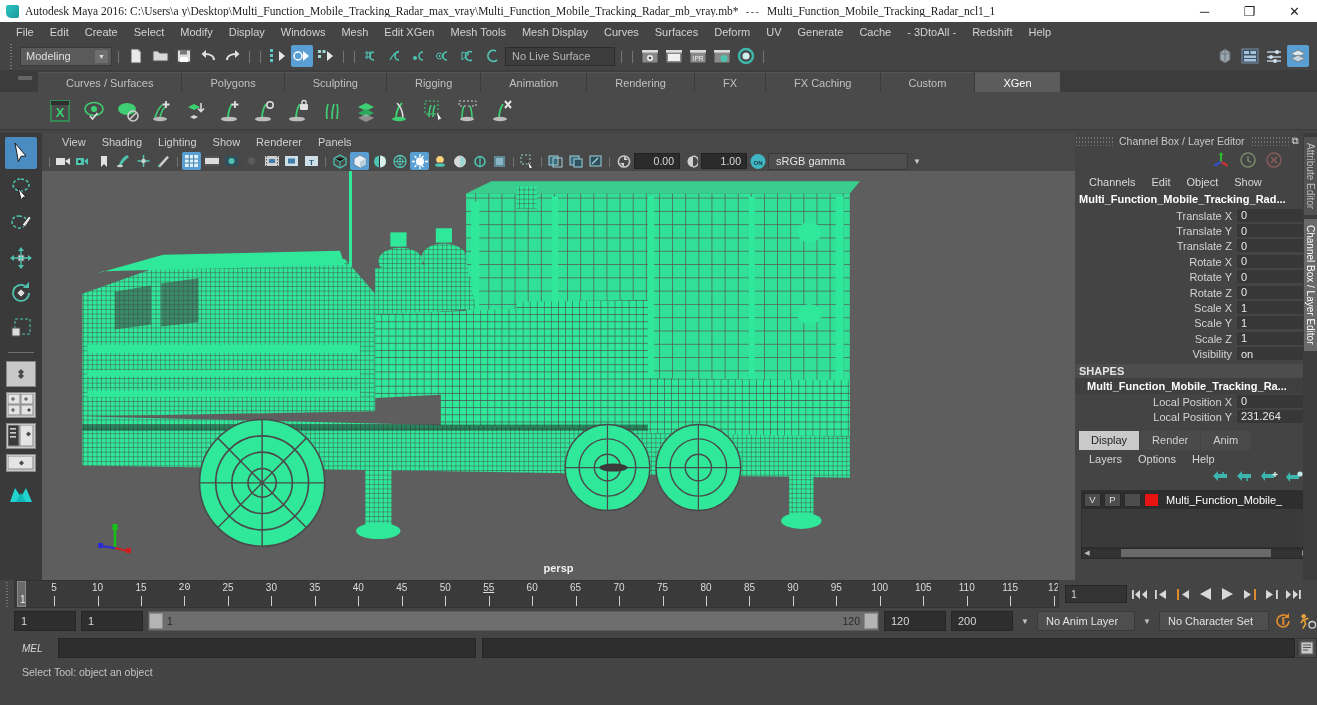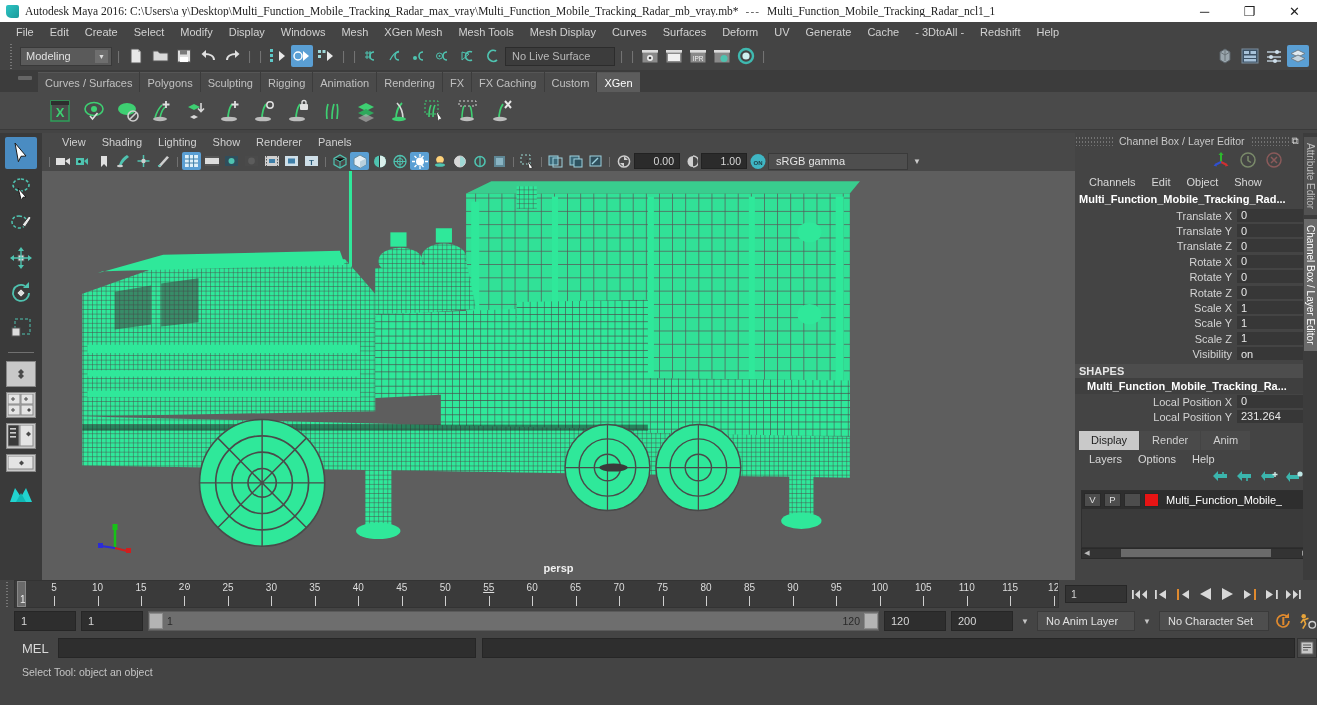--- a/index.html
+++ b/index.html
@@ -65,21 +65,21 @@
     display:flex;align-items:center; padding-left:6px; color:#b8b8b8; font-size:11px;
   }
   .right-tools { margin-left:auto; display:flex; gap:2px; padding-right:4px;}
 
   
   .shelftabs {
     height:22px; background:#3c3c3c; display:flex; align-items:flex-end;
     padding-left:38px;
   }
   .shelftab {
-    height:20px; padding:0 7px; line-height:20px; font-size:11px;
+    height:20px; padding:0 28px; line-height:20px; font-size:11px;
     color:#c0c0c0; background:#4a4a4a; margin-right:1px;
     border-top:1px solid #565656;
   }
   .shelftab.active { background:#5c5c5c; color:#fff; }
   .shelf-grip {
     position:absolute; left:18px; top:76px; width:14px;height:4px;
     background:#666; border-radius:1px;
   }
   
   .shelf {
@@ -240,21 +240,21 @@
   .rangebar{ flex:1; height:20px; background:#6e6e6e; border:1px solid #5a5a5a;
      display:flex; align-items:center; position:relative; }
   .range-handle{ width:14px;height:16px; background:#b4b4b4; border:1px solid #8c8c8c;}
   .rangebar .lv{ font-size:10.5px; color:#2a2a2a; margin-left:4px;}
   .rangebar .rv{ font-size:10.5px; color:#2a2a2a; margin-left:auto; margin-right:4px;}
   .dropfield{ height:20px; background:#4e4e4e; border:1px solid #3a3a3a; color:#e0e0e0;
      font-size:11px; display:flex;align-items:center; padding:0 8px;}
   .drop-arw{ width:14px; text-align:center; color:#c5c5c5; font-size:8px;}
 
   .mel-row{ height:28px; display:flex; align-items:center; gap:0; padding-left:14px;}
-  .mel-lbl{ width:44px; font-size:13px; color:#d8d8d8; padding-left:8px;}
+  .mel-lbl{ width:44px; font-size:10px; color:#d8d8d8; padding-left:8px;font-style:italic;}
   .mel-input{ height:20px; background:#2e2e2e; border:1px solid #262626; }
   .mel-out{ height:20px; background:#2e2e2e; border:1px solid #262626; flex:1; margin-left:6px;}
   .mel-btn{ width:20px;height:20px; background:#4a4a4a; border:1px solid #333;
      display:flex;align-items:center;justify-content:center; margin-left:2px;}
   .statusbar{ height:20px; display:flex; align-items:center; padding-left:22px;
      font-size:10.5px; color:#c4c4c4;}
 </style>
 </head>
 <body>
 
@@ -272,21 +272,21 @@
 
 <div class="menubar">
   <div>File</div>
   <div>Edit</div>
   <div>Create</div>
   <div>Select</div>
   <div>Modify</div>
   <div>Display</div>
   <div>Windows</div>
   <div>Mesh</div>
-  <div>XGen Mesh</div>
+  <div>Edit XGen</div>
   <div>Mesh Tools</div>
   <div>Mesh Display</div>
   <div>Curves</div>
   <div>Surfaces</div>
   <div>Deform</div>
   <div>UV</div>
   <div>Generate</div>
   <div>Cache</div>
   <div>- 3DtoAll -</div>
   <div>Redshift</div>

